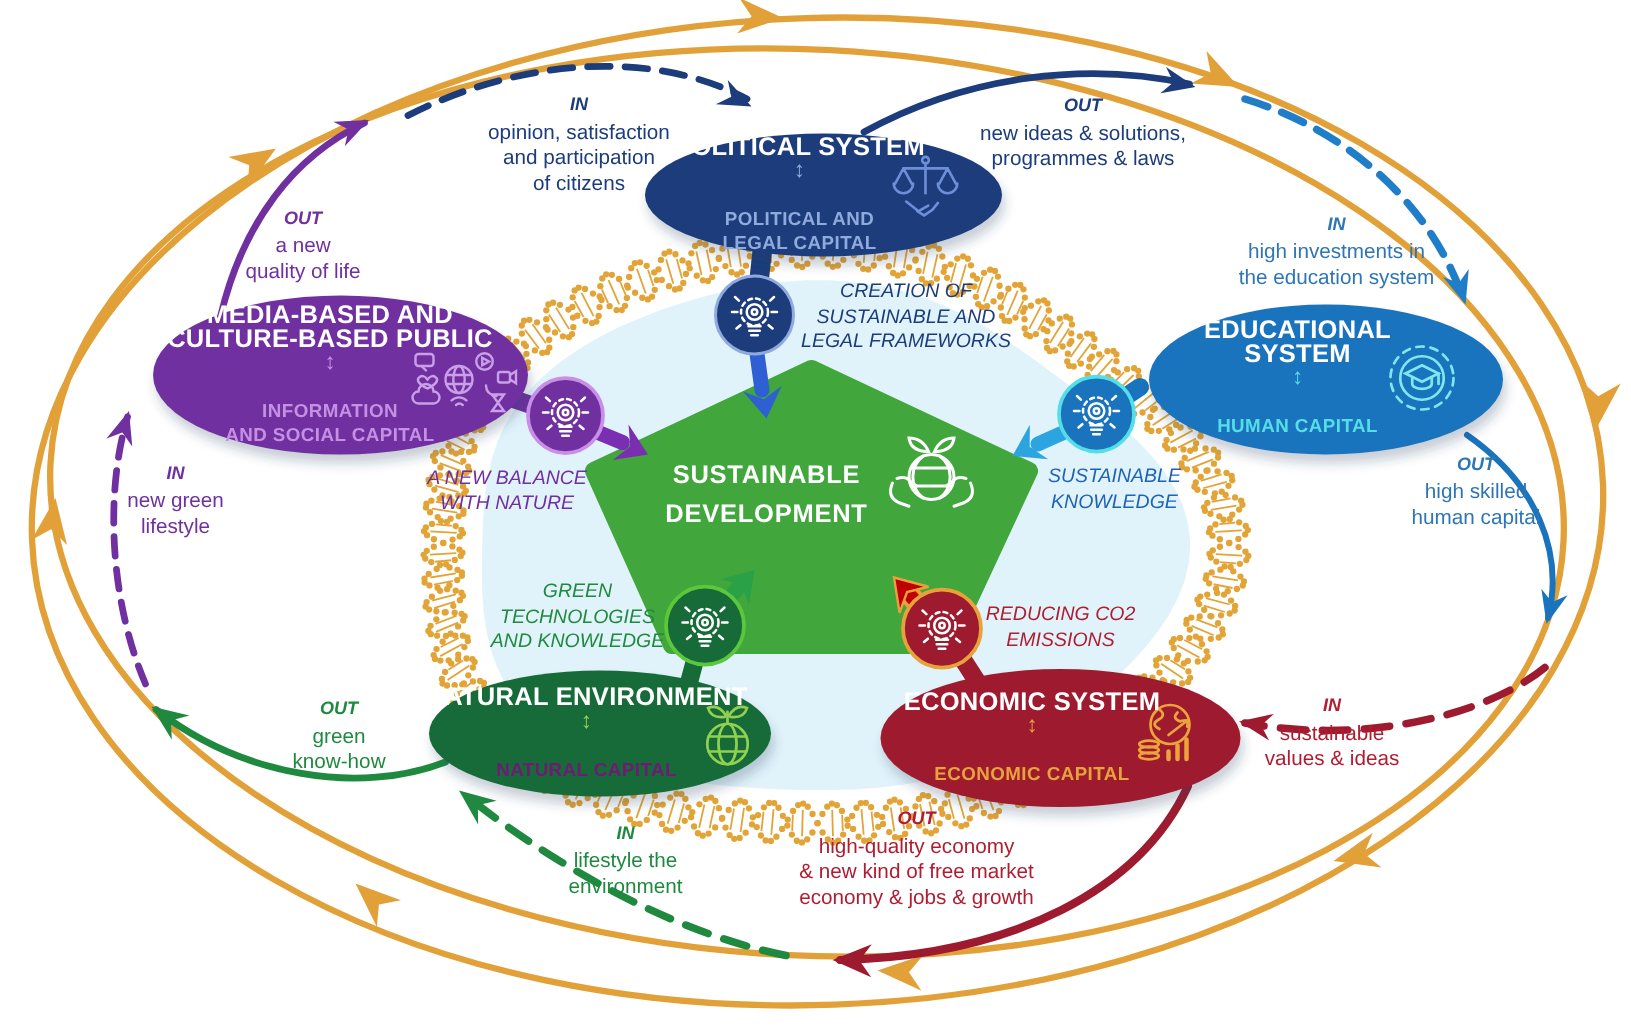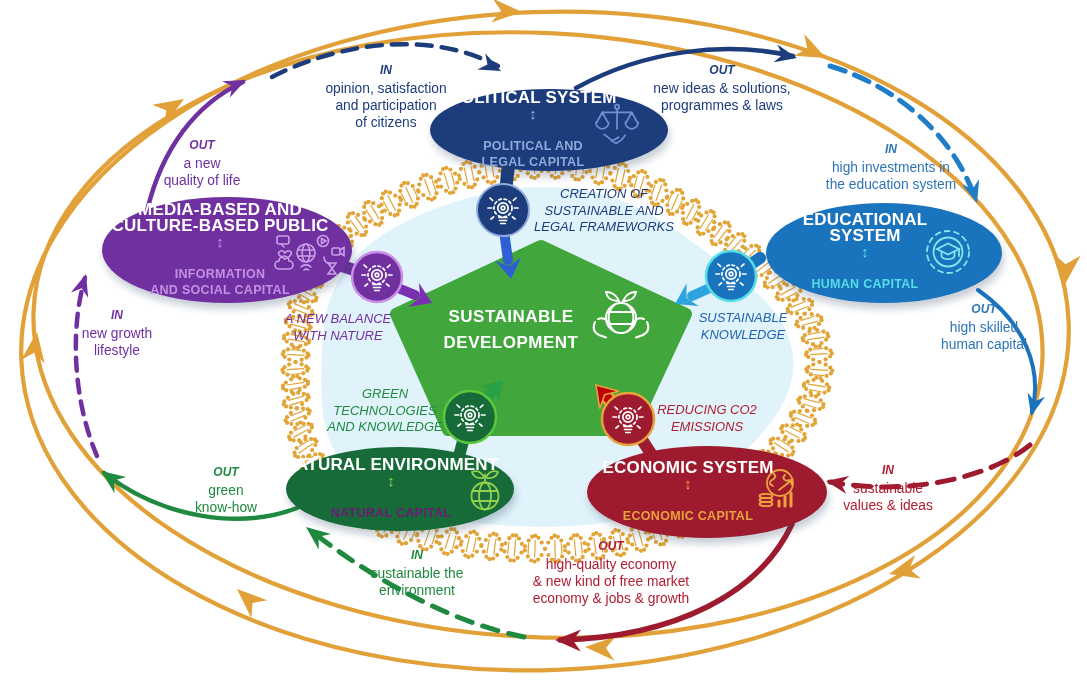--- a/index.html
+++ b/index.html
@@ -1383,31 +1383,31 @@
 values &amp; ideas</div>
     </div>
 <div class="abs inout" style="left:611px;top:571px;color:#B01D31">
       <div class="h">OUT</div>
       <div class="b">high-quality economy
 &amp; new kind of free market
 economy &amp; jobs &amp; growth</div>
     </div>
 <div class="abs inout" style="left:417px;top:572px;color:#1F8A3F">
       <div class="h">IN</div>
-      <div class="b">sustainable the
+      <div class="b">lifestyle the
 environment</div>
     </div>
 <div class="abs inout" style="left:226px;top:489px;color:#1F8A3F">
       <div class="h">OUT</div>
       <div class="b">green
 know-how</div>
     </div>
 <div class="abs inout" style="left:117px;top:332px;color:#7030A0">
       <div class="h">IN</div>
-      <div class="b">new growth
+      <div class="b">new green
 lifestyle</div>
     </div>
 <div class="abs inout" style="left:202px;top:162px;color:#7030A0">
       <div class="h">OUT</div>
       <div class="b">a new
 quality of life</div>
     </div>
 </div>
 
 </body></html>

